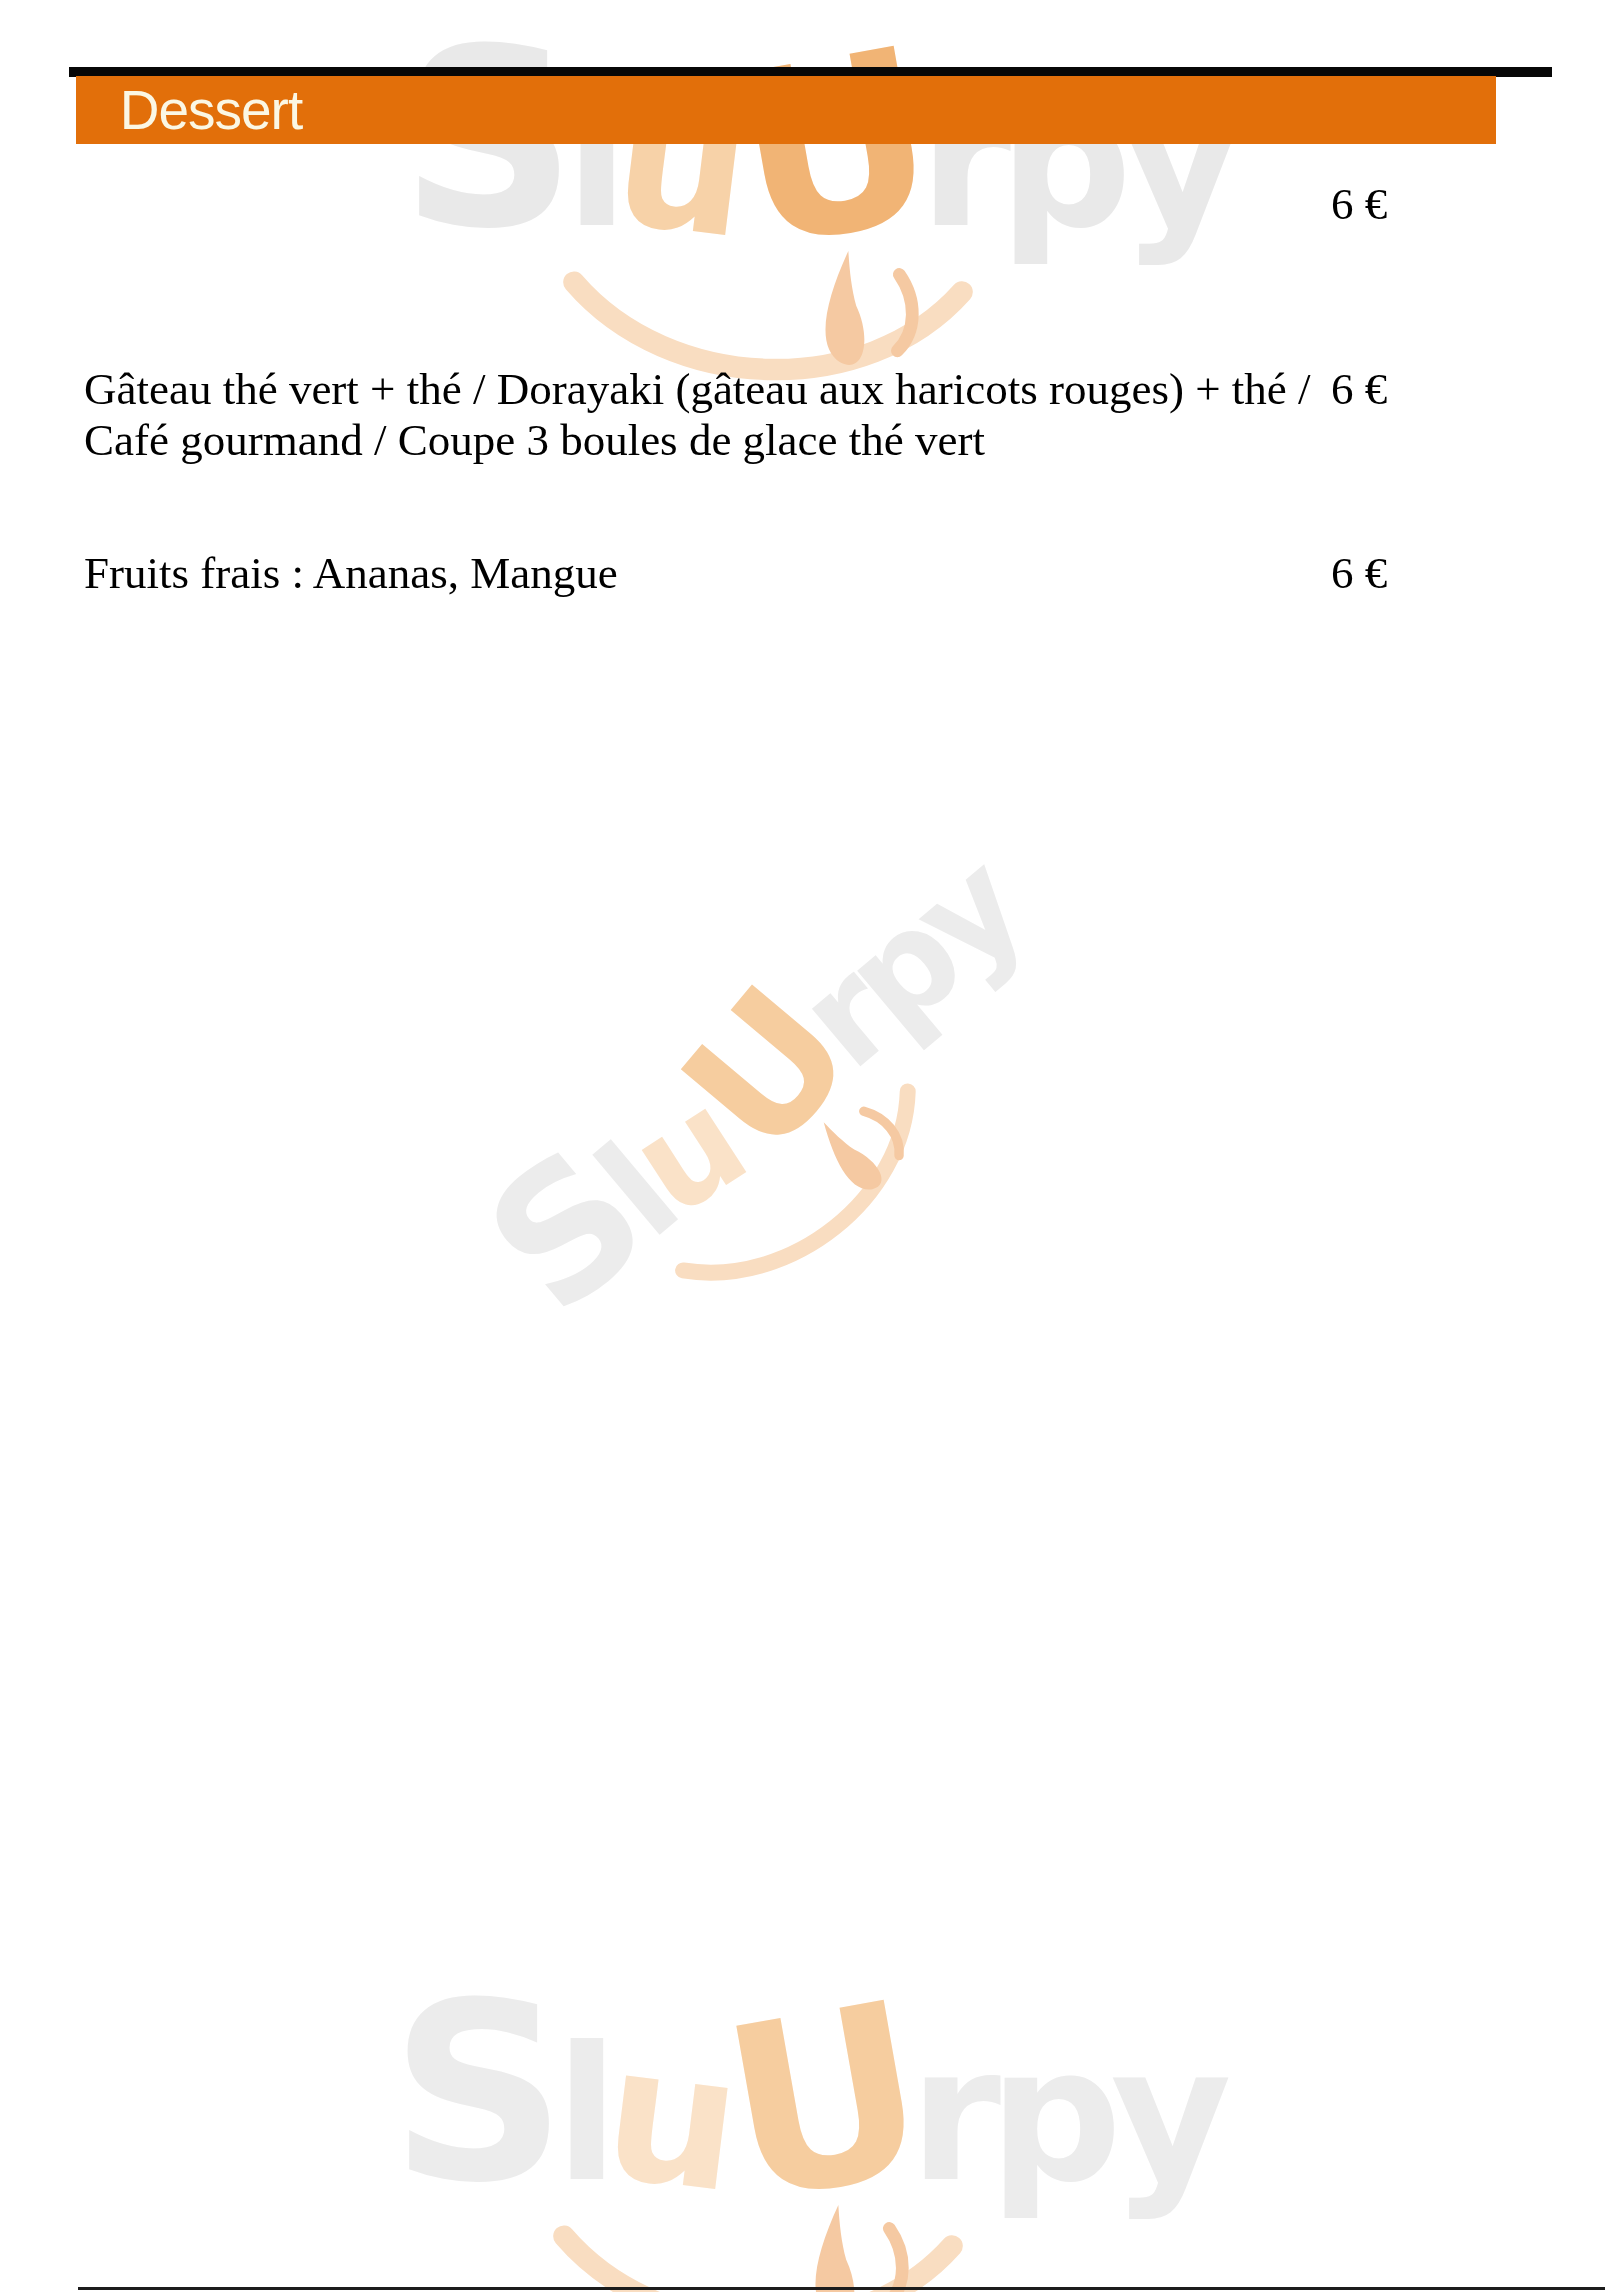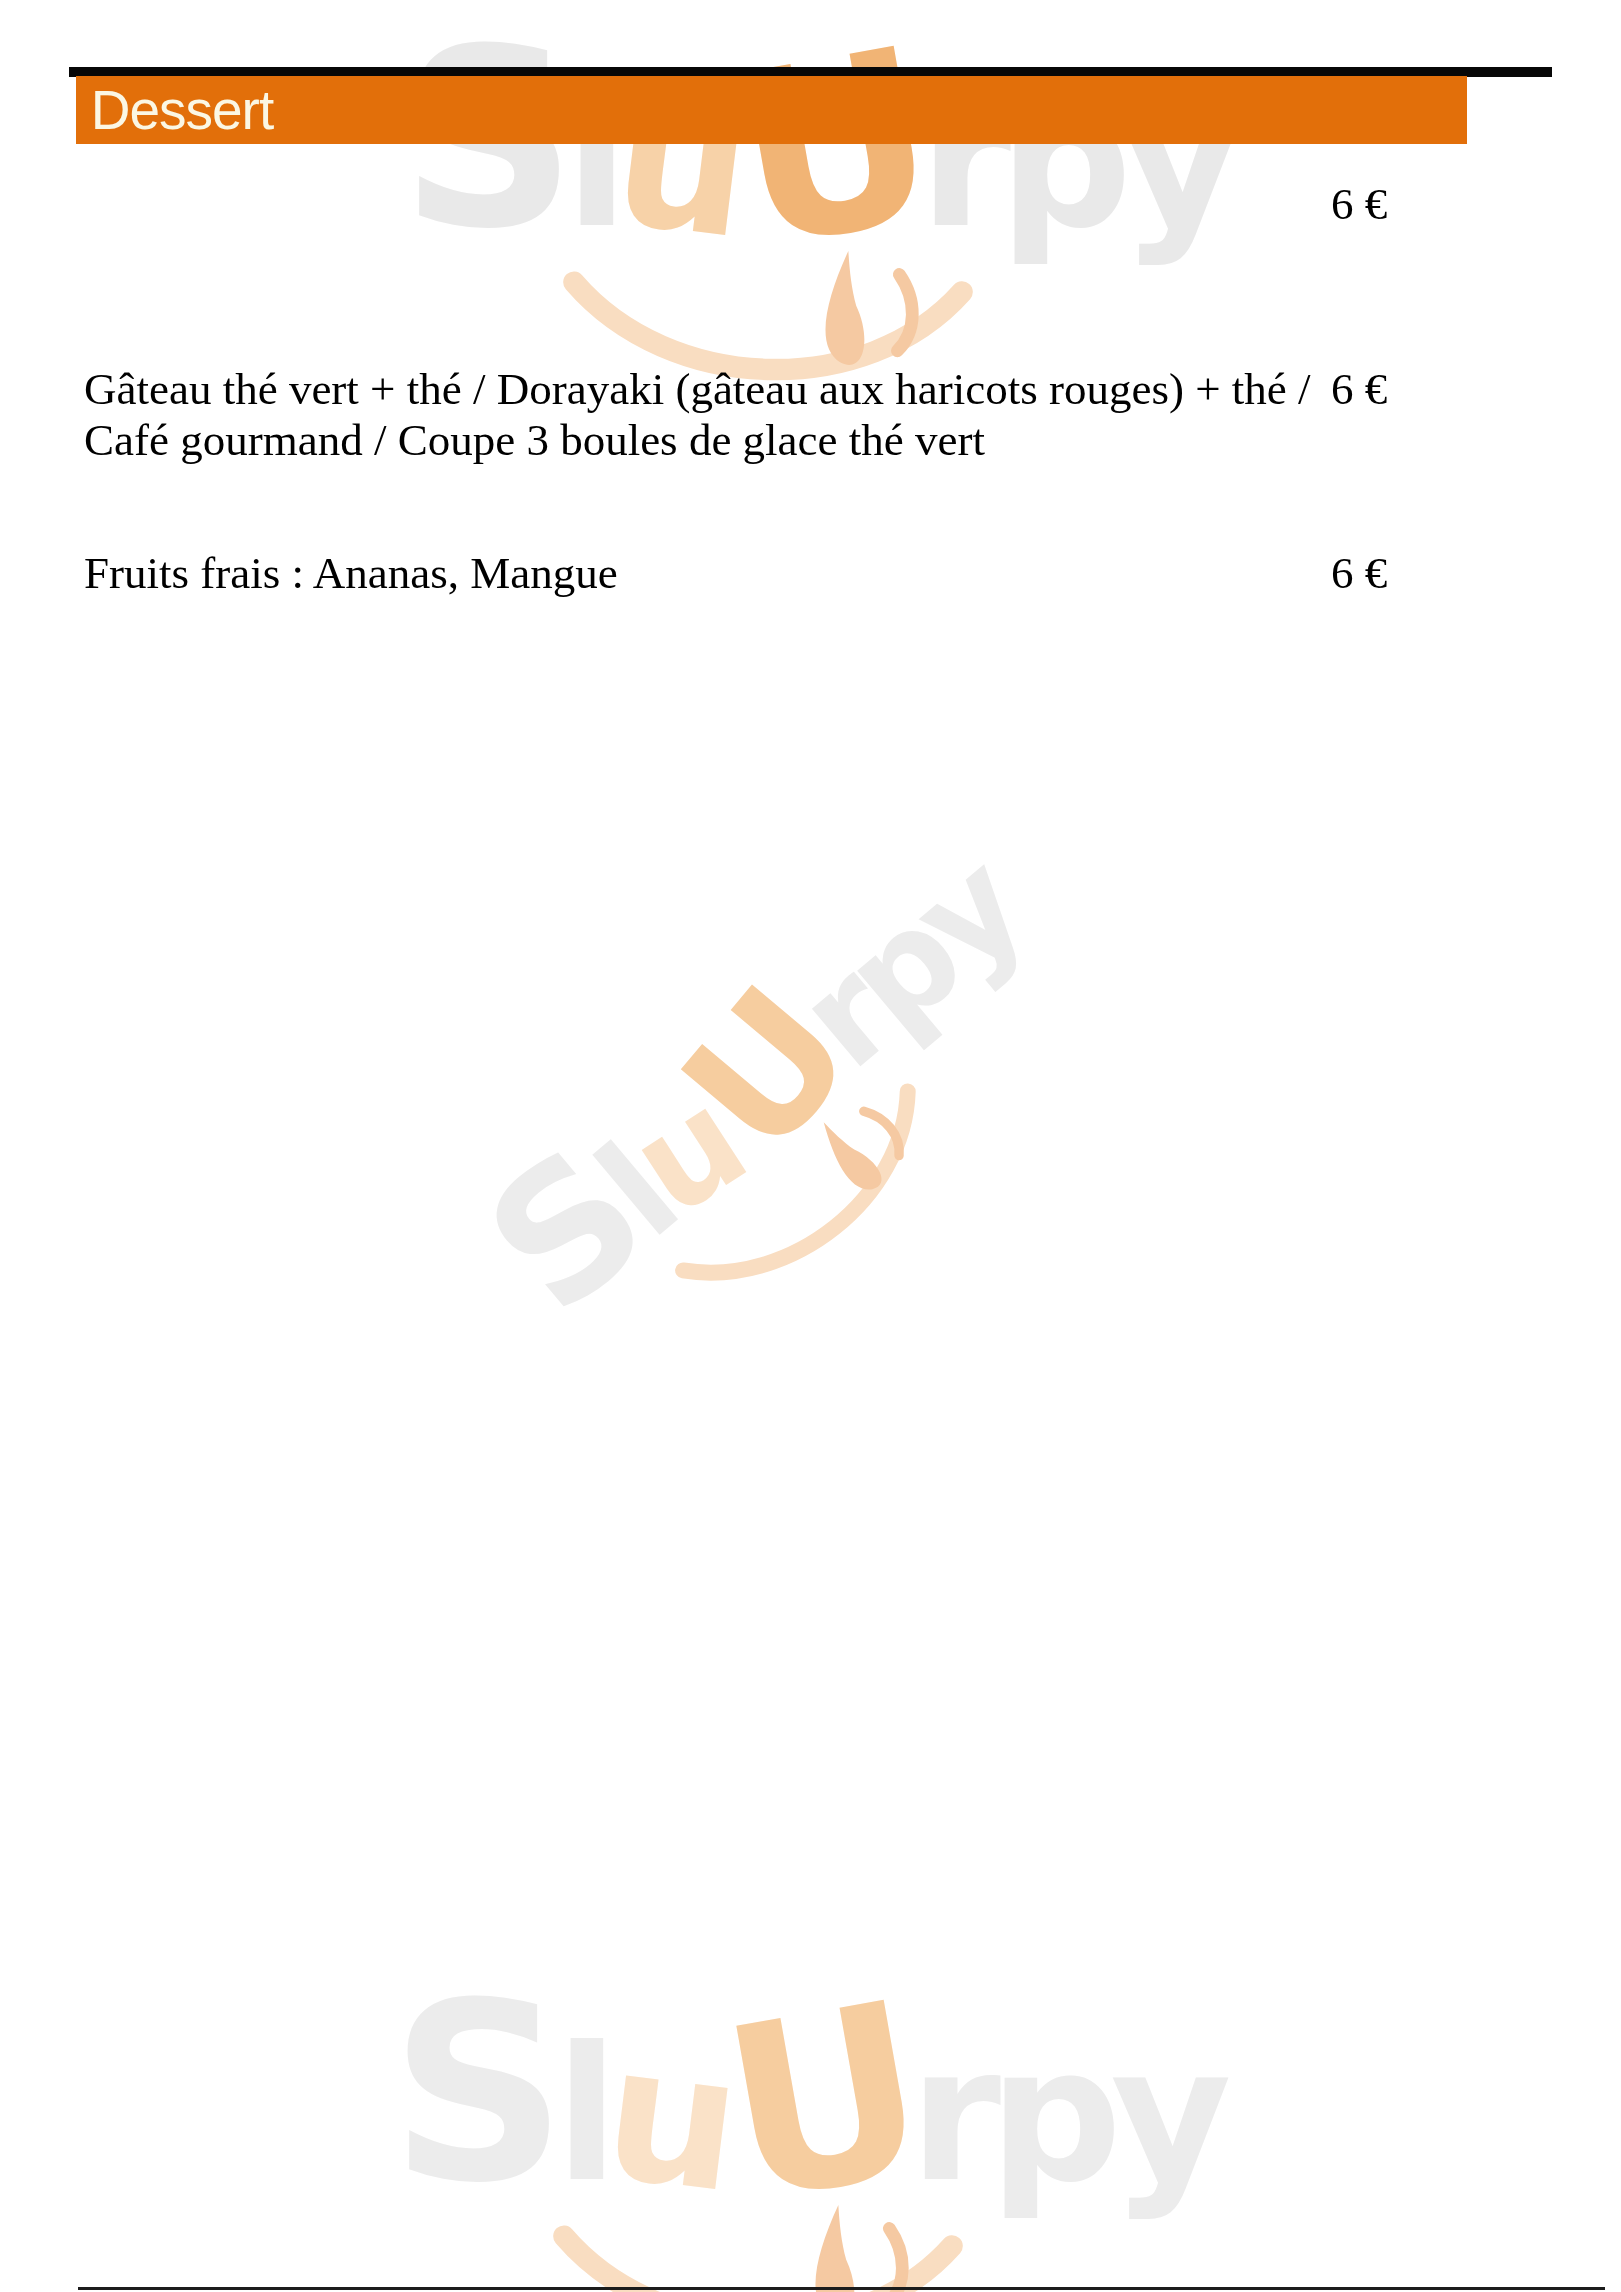--- a/index.html
+++ b/index.html
@@ -11,21 +11,21 @@
     font-family:"Liberation Serif", serif;
   }
   
   .top-rule{
     position:absolute;left:69px;top:67px;width:1483px;height:9.8px;
     background:#070707;z-index:2;
   }
   .header-bar{
     position:absolute;left:76px;top:76px;width:1391px;height:68px;
     background:#E26F0A;z-index:2;
-    display:flex;align-items:center;
+    display:flex;align-items:center;padding-left:29px;
   }
   .header-title{
     font-family:"Liberation Sans", sans-serif;
     font-size:55px;line-height:68px;letter-spacing:-1px;
     color:#FBF7E4;padding-left:14.7px;
   }
   .bottom-rule{
     position:absolute;left:78px;top:2287px;width:1527px;height:2.9px;
     background:#1c1c1c;z-index:2;
   }

